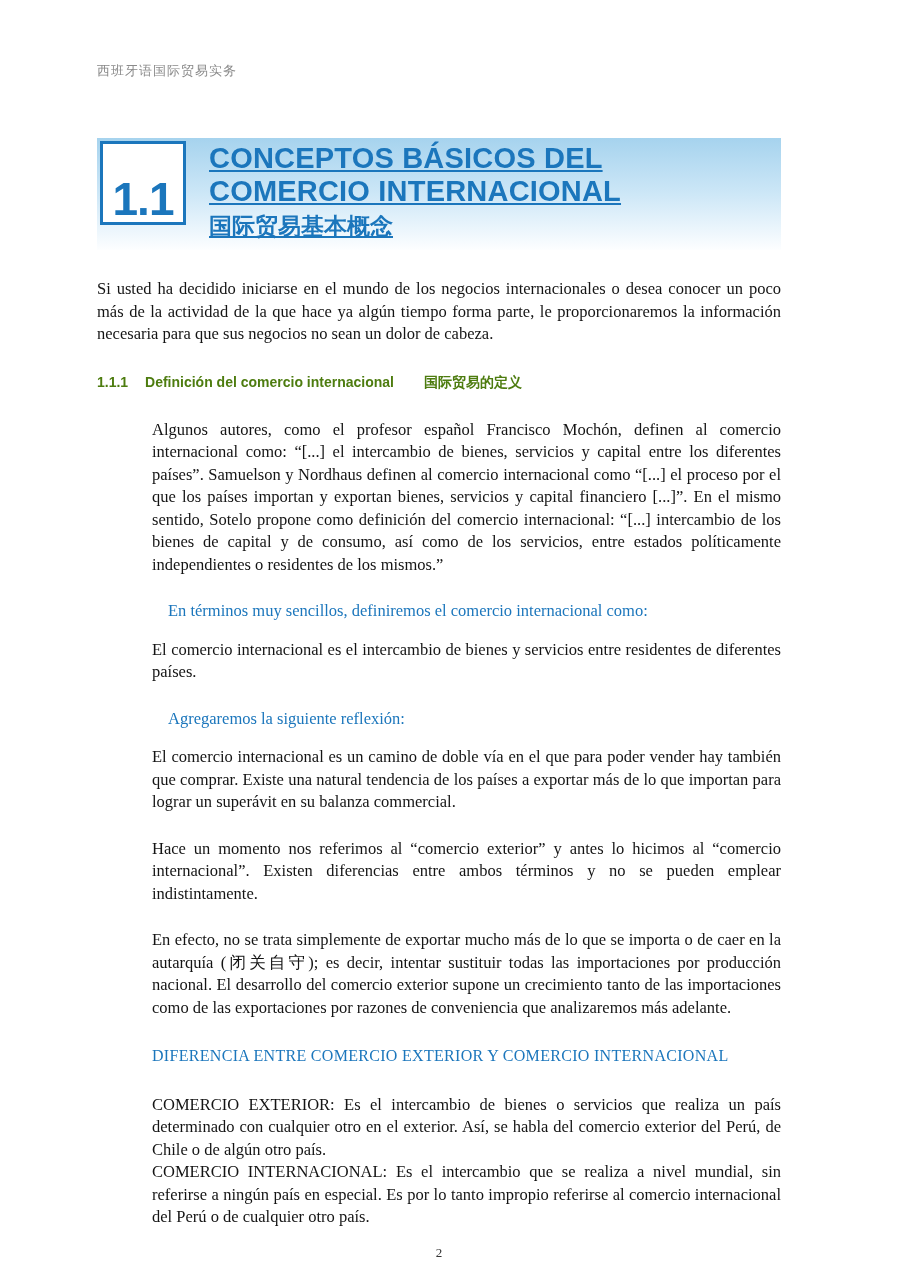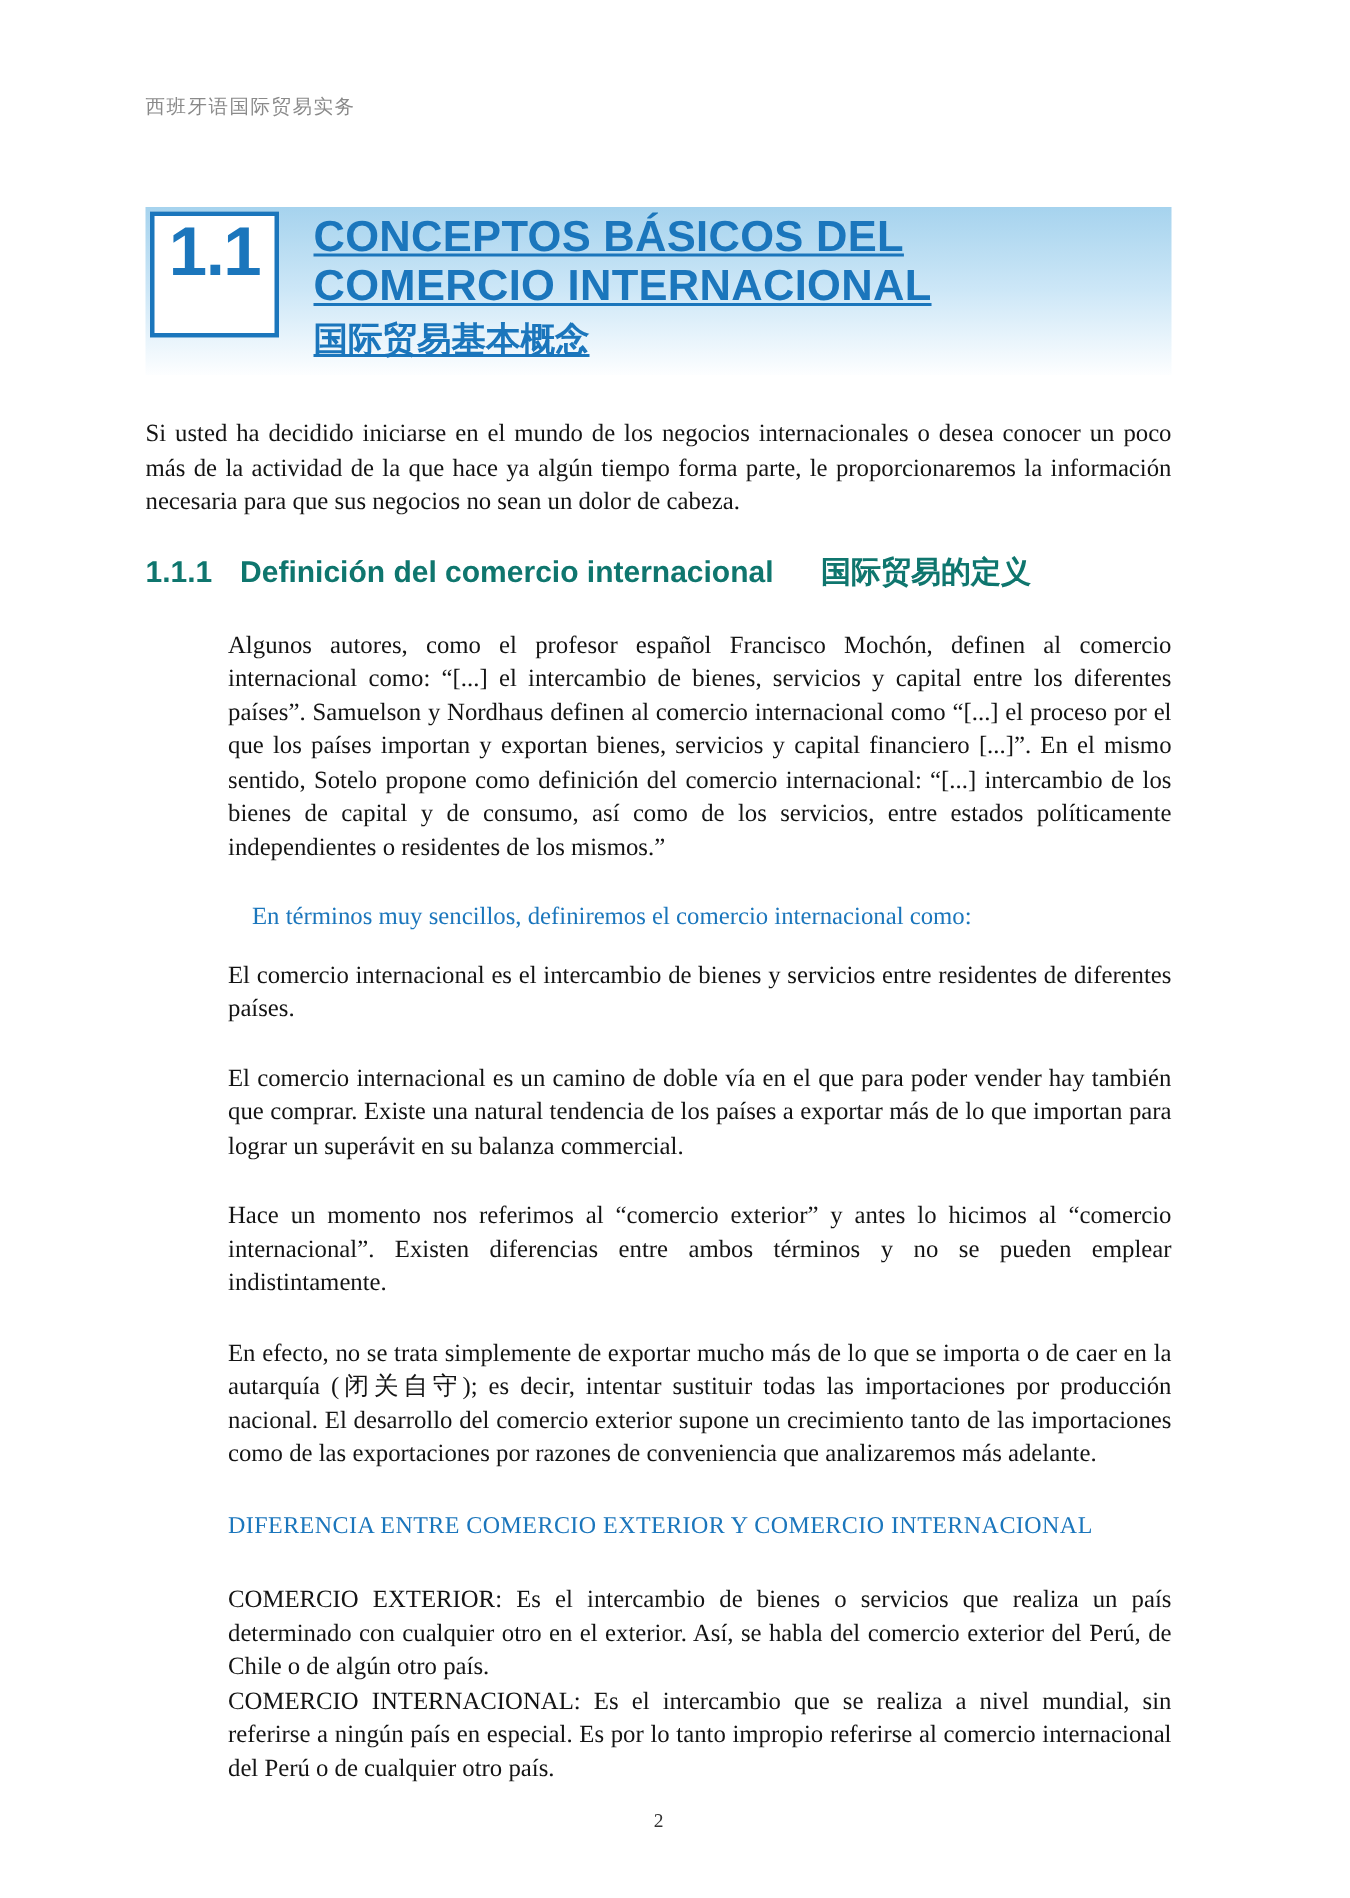--- a/index.html
+++ b/index.html
@@ -26,21 +26,21 @@
     align-items: flex-start;
     padding: 3px 0 10px 3px;
     margin-bottom: 28px;
   }
   .num-box {
     width: 86px;
     height: 84px;
     background: #ffffff;
     border: 3px solid #1b76bc;
     display: flex;
-    align-items: flex-start;
+    align-items: flex-end;
     justify-content: center;
     flex: 0 0 auto;
   }
   .num {
     font-family: "Liberation Sans", sans-serif;
     font-weight: bold;
     font-size: 46px;
     color: #1b76bc;
     letter-spacing: -1px;
     line-height: 1;
@@ -66,22 +66,22 @@
   }
   .body-par {
     font-size: 16.5px;
     line-height: 22.5px;
     text-align: justify;
     margin: 0 0 24px 0;
   }
   .intro { margin-bottom: 25px; }
   .subsection {
     font-family: "Liberation Sans", sans-serif;
-    color: #0f766e;
-    font-size: 20px;
+    color: #4d7c0f;
+    font-size: 14px;
     font-weight: bold;
     line-height: 22px;
     margin: 0 0 26px 0;
   }
   .sub-num { margin-right: 13px; }
   .sub-zh { margin-left: 26px; }
   .indent { margin-left: 55px; }
   .lead {
     color: #1b76bc;
     font-size: 16.5px;
@@ -136,20 +136,21 @@
   <div class="indent">
 
     <p class="body-par">Algunos autores, como el profesor español Francisco Mochón, definen al comercio internacional como: “[...] el intercambio de bienes, servicios y capital entre los diferentes países”. Samuelson y Nordhaus definen al comercio internacional como “[...] el proceso por el que los países importan y exportan bienes, servicios y capital financiero [...]”. En el mismo sentido, Sotelo propone como definición del comercio internacional: “[...] intercambio de los bienes de capital y de consumo, así como de los servicios, entre estados políticamente independientes o residentes de los mismos.”</p>
 
     <div class="block">
       <p class="lead">En términos muy sencillos, definiremos el comercio internacional como:</p>
       <p class="body-par">El comercio internacional es el intercambio de bienes y servicios entre residentes de diferentes países.</p>
     </div>
 
     <div class="block">
+      <p class="lead">Agregaremos la siguiente reflexión:</p>
       <p class="body-par">El comercio internacional es un camino de doble vía en el que para poder vender hay también que comprar. Existe una natural tendencia de los países a exportar más de lo que importan para lograr un superávit en su balanza commercial.</p>
     </div>
 
     <p class="body-par">Hace un momento nos referimos al “comercio exterior” y antes lo hicimos al “comercio internacional”. Existen diferencias entre ambos términos y no se pueden emplear indistintamente.</p>
 
     <p class="body-par">En efecto, no se trata simplemente de exportar mucho más de lo que se importa o de caer en la autarquía (闭关自守); es decir, intentar sustituir todas las importaciones por producción nacional. El desarrollo del comercio exterior supone un crecimiento tanto de las importaciones como de las exportaciones por razones de conveniencia que analizaremos más adelante.</p>
 
     <p class="diff-heading">DIFERENCIA ENTRE COMERCIO EXTERIOR Y COMERCIO INTERNACIONAL</p>
 
     <div class="defs">

